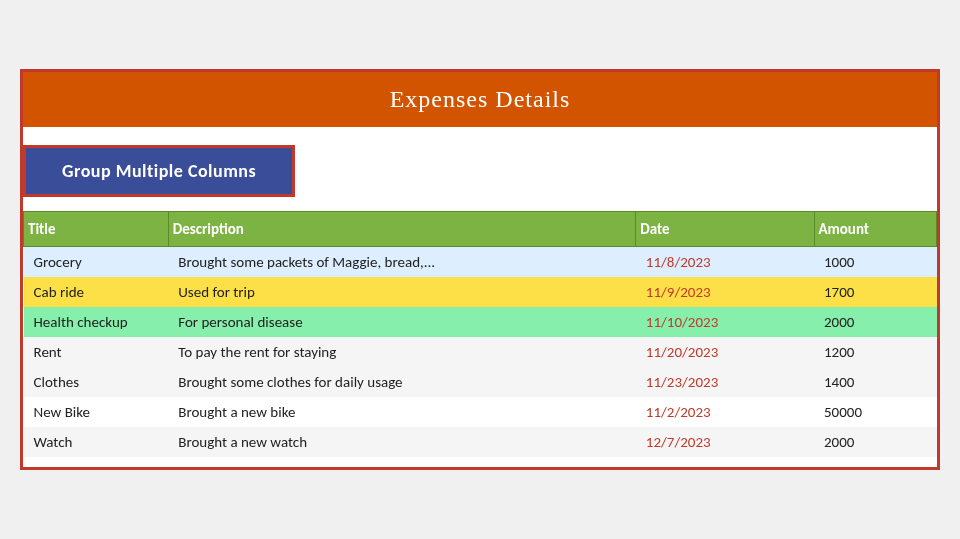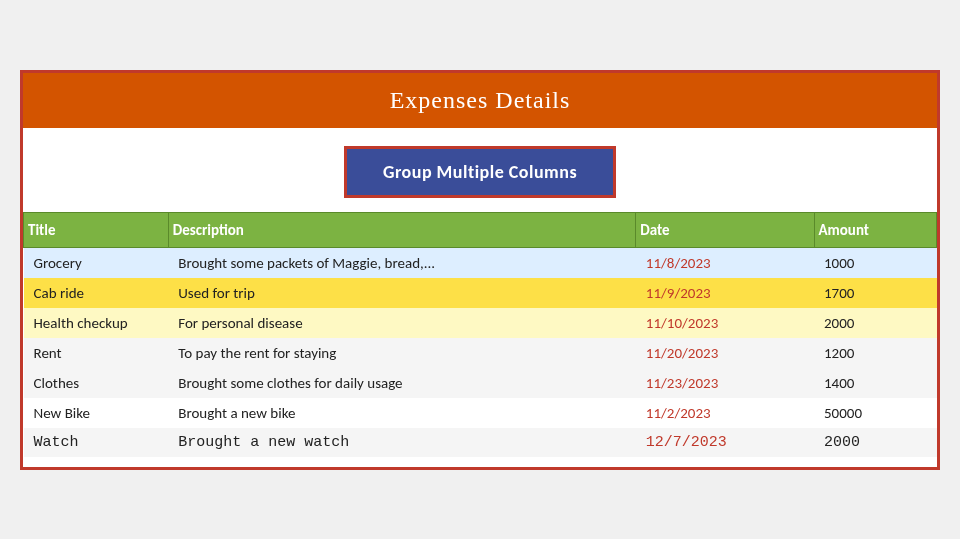--- a/index.html
+++ b/index.html
@@ -33,21 +33,21 @@
     .header h1 {
       color: #ffffff;
       font-size: 24px;
       font-weight: normal;
       font-family: Georgia, serif;
       letter-spacing: 1px;
     }
 
     .button-row {
       display: flex;
-      justify-content: center;
+      justify-content: flex-start;
       padding: 18px 0 14px 0;
       background: #fff;
     }
 
     .btn-group {
       background: #3a4d99;
       color: #ffffff;
       border: 3px solid #c0392b;
       padding: 12px 36px;
       font-size: 18px;
@@ -139,21 +139,21 @@
             <td>Brought some packets of Maggie, bread,...</td>
             <td class="date-col">11/8/2023</td>
             <td>1000</td>
           </tr>
           <tr style="background: #fde047;">
             <td>Cab ride</td>
             <td>Used for trip</td>
             <td class="date-col">11/9/2023</td>
             <td>1700</td>
           </tr>
-          <tr style="background: #fef9c3;">
+          <tr style="background: #86efac;">
             <td>Health checkup</td>
             <td>For personal disease</td>
             <td class="date-col">11/10/2023</td>
             <td>2000</td>
           </tr>
           <tr style="background: rgb(245, 245, 245);">
             <td>Rent</td>
             <td>To pay the rent for staying</td>
             <td class="date-col">11/20/2023</td>
             <td>1200</td>
@@ -163,21 +163,21 @@
             <td>Brought some clothes for daily usage</td>
             <td class="date-col">11/23/2023</td>
             <td>1400</td>
           </tr>
           <tr style="background: rgb(255, 255, 255);">
             <td>New Bike</td>
             <td>Brought a new bike</td>
             <td class="date-col">11/2/2023</td>
             <td>50000</td>
           </tr>
-          <tr style="background: rgb(245, 245, 245); font-family: Liberation Mono, monospace;">
+          <tr style="background: rgb(245, 245, 245);">
             <td>Watch</td>
             <td>Brought a new watch</td>
             <td class="date-col">12/7/2023</td>
             <td>2000</td>
           </tr>
         </tbody>
     </table>
   </div>
 </div>
 

